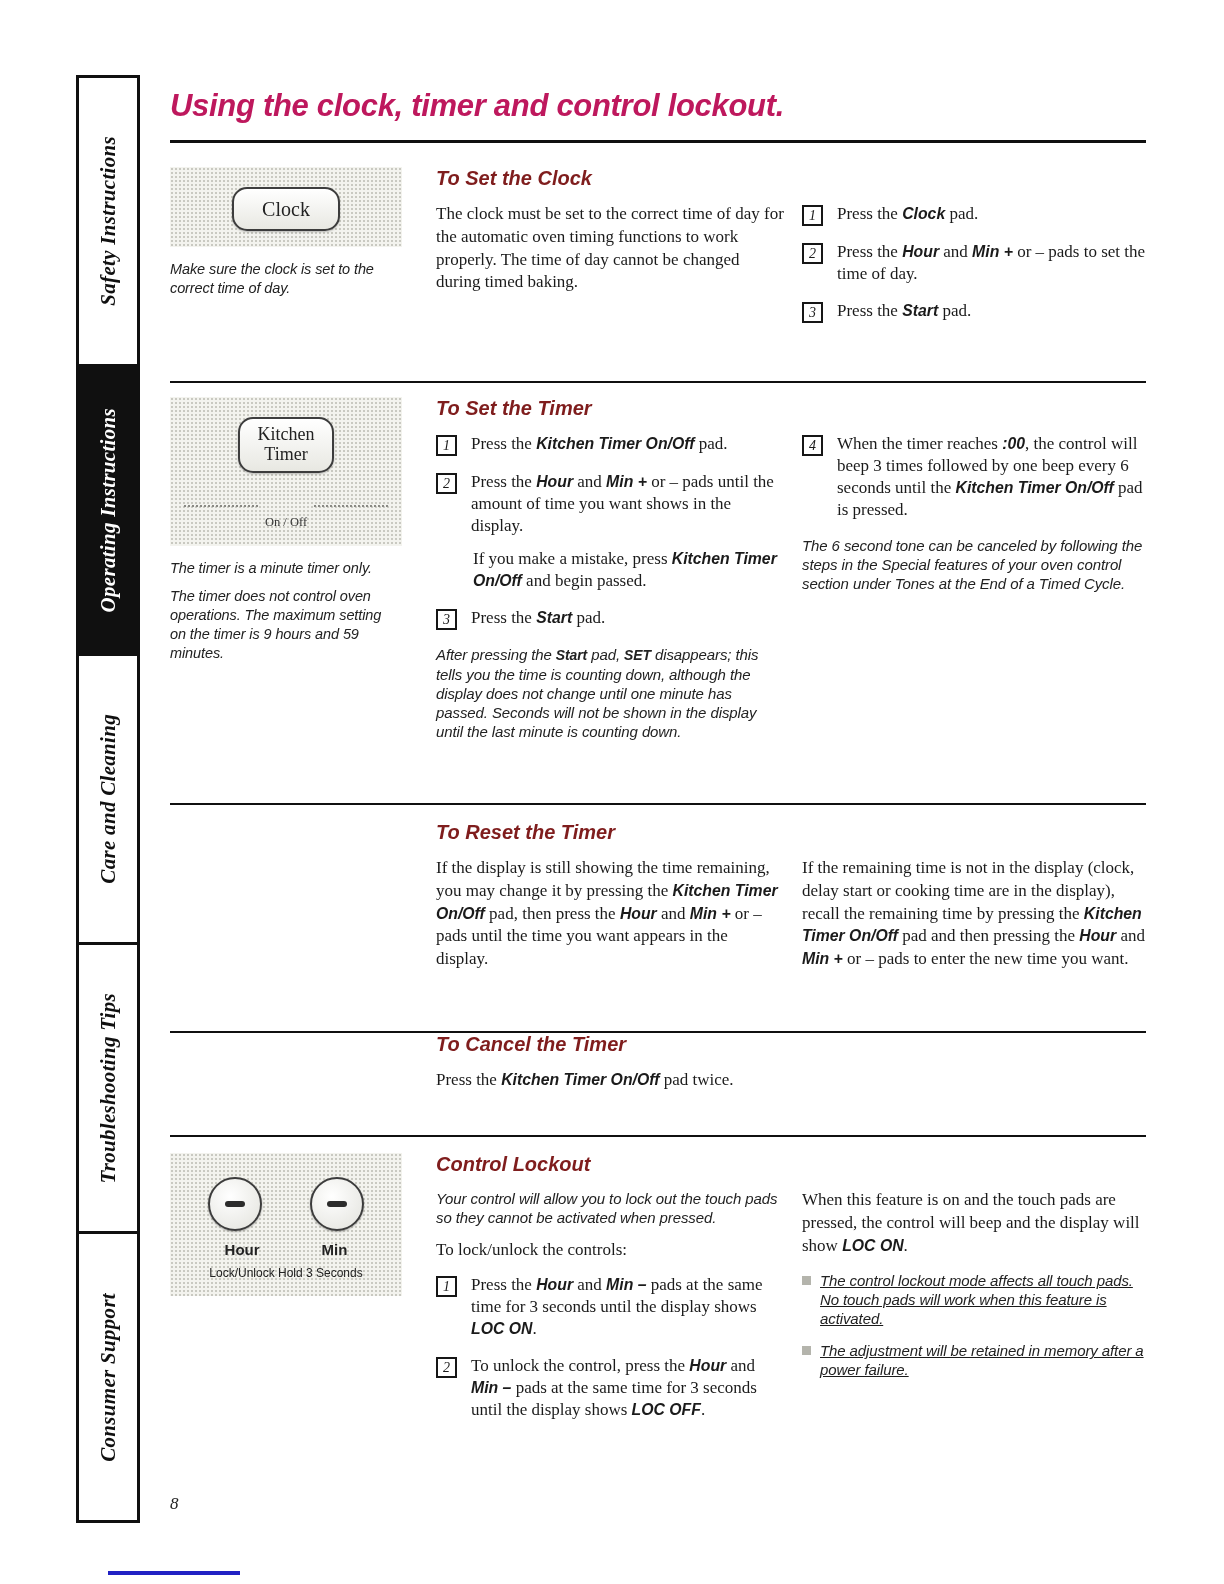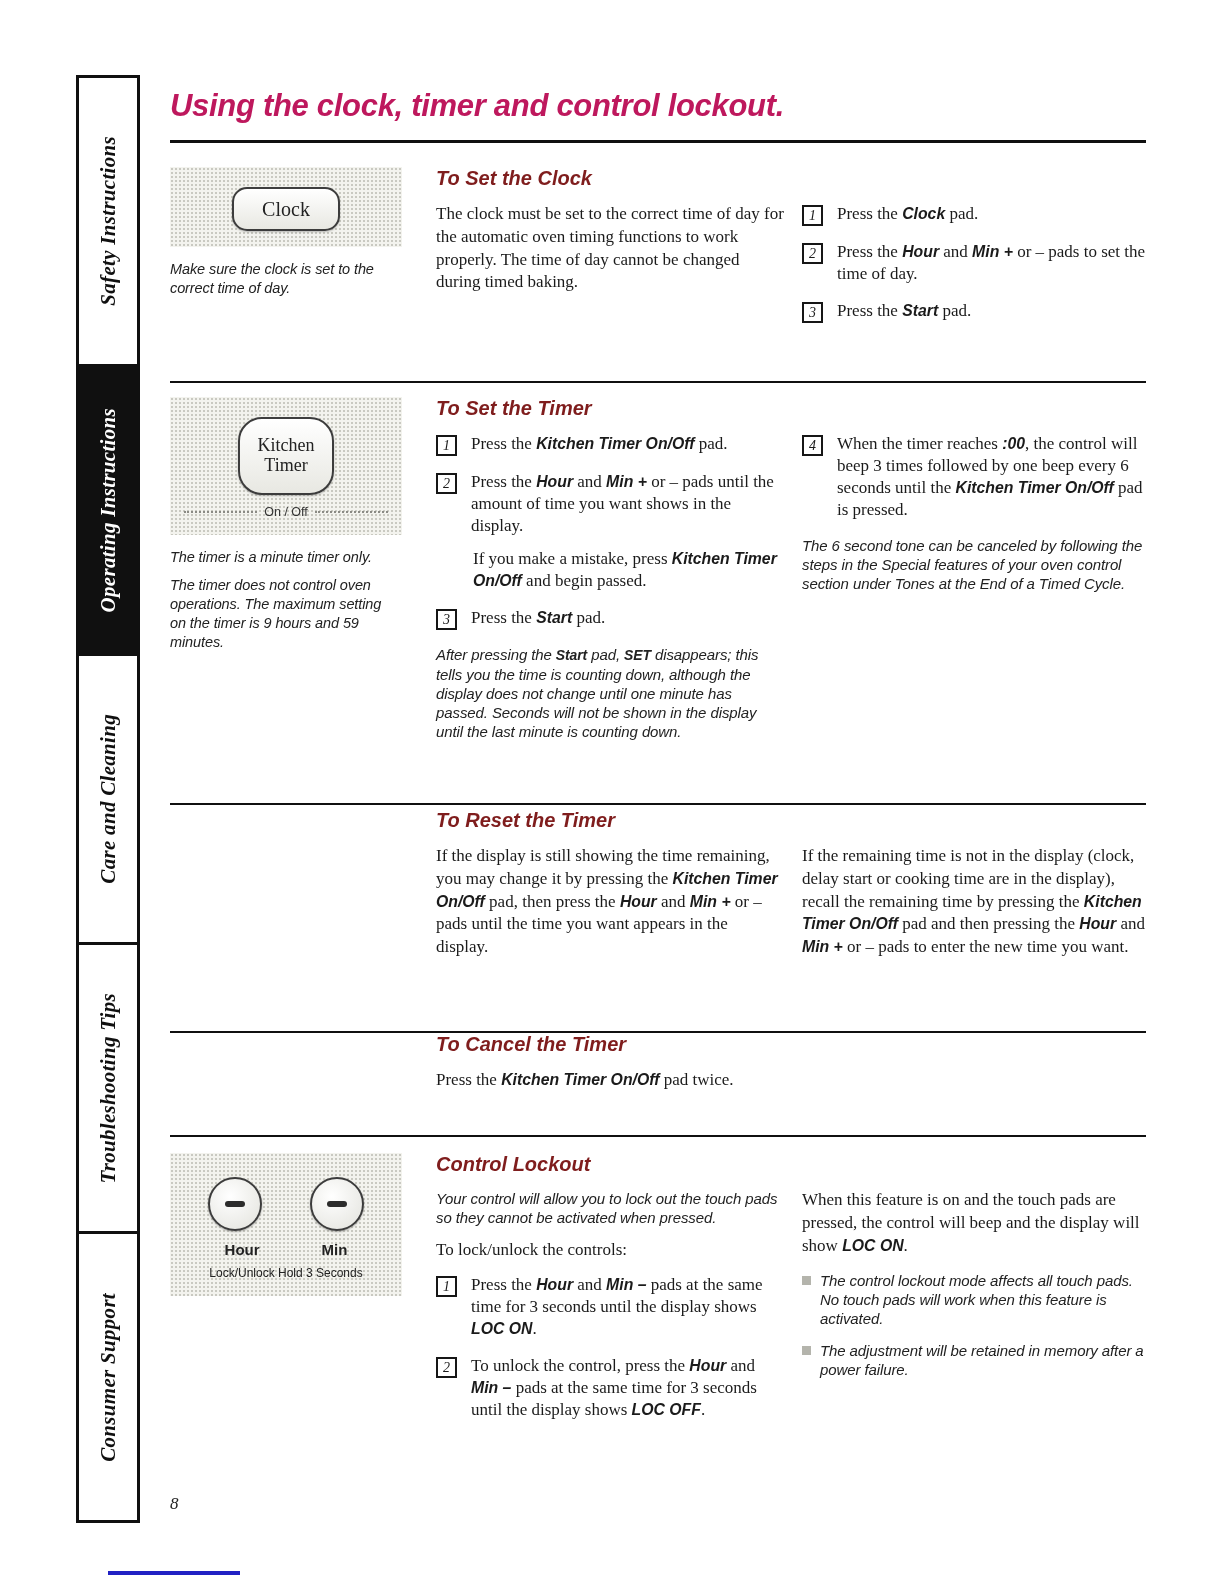--- a/index.html
+++ b/index.html
@@ -33,21 +33,21 @@
   }
   .rule { border:none; border-top:3px solid #101010; margin-top:16px; }
   .rule.mid { border-top-width:2.5px; margin-top:0; }
 
   .section {
     display:grid; grid-template-columns:248px 348px 344px; column-gap:18px;
     padding-top:24px; align-content:start;
   }
   .sec-clock   { min-height:238px; }
   .sec-timer   { min-height:420px; padding-top:14px; }
-  .sec-reset   { min-height:226px; padding-top:4px; }
+  .sec-reset   { min-height:226px; padding-top:16px; }
   .sec-cancel  { min-height:102px; padding-top:0; }
   .sec-lockout { min-height:336px; padding-top:16px; }
 
   .sec-heading {
     grid-column:2/4; grid-row:1;
     font-family:"Liberation Sans", sans-serif; font-style:italic; font-weight:bold;
     font-size:20px; color:#7f1d1d; margin-bottom:13px;
   }
   .fig { grid-column:1; grid-row:1 / span 2; padding-right:16px; }
   .col-left  { grid-column:2; grid-row:2; }
@@ -68,45 +68,45 @@
 
   .seg-b {
     font-family:"Liberation Sans", sans-serif; font-weight:bold; font-style:italic;
     font-size:0.93em;
   }
   .note {
     font-family:"Liberation Sans", sans-serif; font-style:italic;
     font-size:15px; line-height:1.27; color:#222; margin-bottom:12px;
     letter-spacing:-0.1px;
   }
-  .bullet-note { display:flex; margin-bottom:13px; }
+  .bullet-note { display:flex; margin-bottom:13px;text-decoration:underline; }
   .sq { flex:none; width:9px; height:9px; background:#b4b4ac; margin:5px 9px 0 0; }
   .bullet-note .note-text {
     font-family:"Liberation Sans", sans-serif; font-style:italic;
     font-size:15px; line-height:1.27; color:#222; letter-spacing:-0.1px;
   }
 
   
   .figbox {
     background-color:#f3f3ee;
     background-image:radial-gradient(#c9c9c1 0.8px, transparent 0.9px);
     background-size:4px 4px;
     padding:20px 14px 16px; display:flex; flex-direction:column; align-items:center;
     width:232px;
   }
   .pad-btn {
     border:2px solid #3c3c3c; border-radius:15px;
     background:linear-gradient(#ffffff,#e8e8e2);
     padding:9px 28px; font-size:20px; color:#222; text-align:center;
     box-shadow:0 1px 2px rgba(0,0,0,0.25); line-height:1.1;
   }
-  .pad-btn.small { padding:17px 18px; font-size:18px; border-radius:24px; }
+  .pad-btn.small { padding:6px 18px; font-size:18px; border-radius:15px; }
   .onoff { display:flex; align-items:center; width:100%; margin-top:10px; }
   .dotline { flex:1; border-top:2px dotted #8a8a84; }
-  .onoff-label { font-family:Liberation Sans, sans-serif; font-size:12.5px; color:#333; padding:0 7px; }
+  .onoff-label { font-family:Liberation Serif, serif; font-size:12.5px; color:#333; padding:0 7px;margin-top:32px; }
   .fig-caption {
     font-family:"Liberation Sans", sans-serif; font-style:italic;
     font-size:14.5px; line-height:1.32; color:#222; margin-top:13px; width:225px;
     letter-spacing:-0.1px;
   }
   .fig-caption + .fig-caption { margin-top:9px; }
 
   .pads-row { display:flex; gap:48px; margin-top:4px; }
   .pad-circle {
     width:54px; height:54px; border-radius:50%; border:2.5px solid #3c3c3c;

